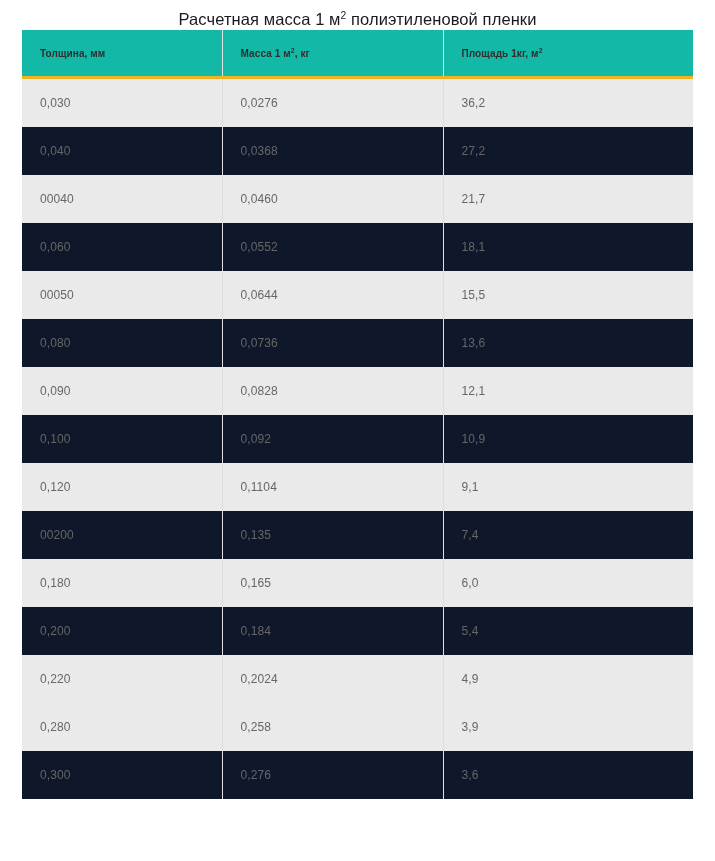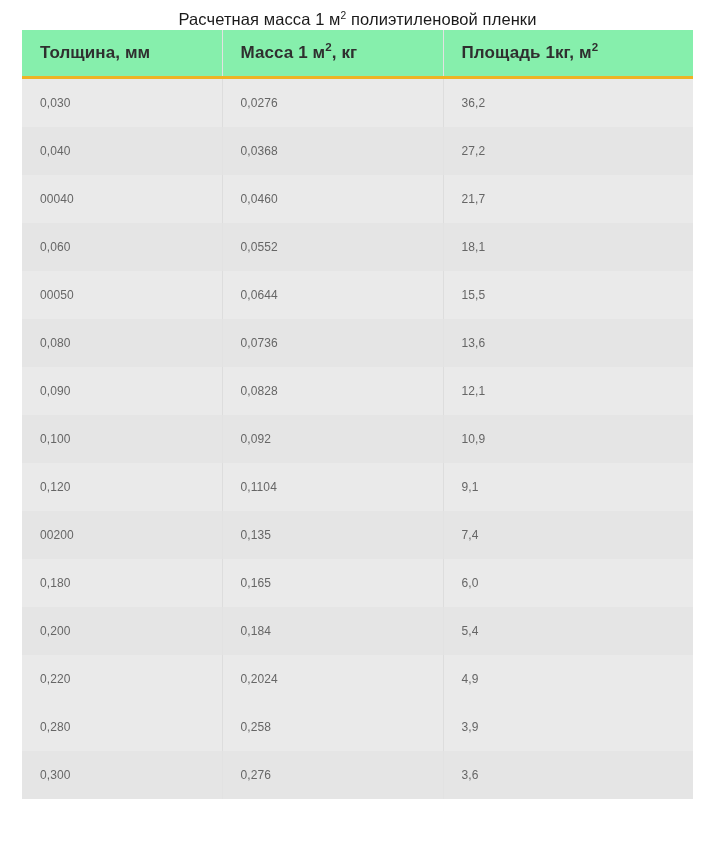--- a/index.html
+++ b/index.html
@@ -49,27 +49,27 @@
     table-layout: fixed;
     font-size: 12px;
   }
 
   table.spec-table col.c1 { width: 200px; }
   table.spec-table col.c2 { width: 221px; }
   table.spec-table col.c3 { width: 250px; }
 
   thead th {
     text-align: left;
-    font-size: 17px;
+    font-size: 10px;
     font-weight: bold;
     color: #2f2f2f;
     padding: 0 0 0 18px;
     height: 46px;
     vertical-align: middle;
-    background: #86efac;
+    background: #14b8a6;
     border-bottom: 3px solid #efb324;
     border-right: 1px solid #e2e2e2;
     letter-spacing: 0.1px;
   }
   thead th:last-child { border-right: none; }
   thead th sup {
     font-size: 0.68em;
     vertical-align: super;
     line-height: 0;
   }
@@ -79,21 +79,21 @@
     padding: 0 0 0 18px;
     vertical-align: middle;
     font-size: 12px;
     color: #666666;
     border-right: 1px solid #e2e2e2;
     letter-spacing: 0.1px;
   }
   tbody td:last-child { border-right: none; }
 
   tbody tr.odd td { background: #eaeaea; border-right-color: #dddddd; }
-  tbody tr.even td { background: #e5e5e5; }
+  tbody tr.even td { background: #0f172a; }
 </style>
 </head>
 <body>
 
 <div class="page">
 
   <h1 class="page-title">
     <span>Расчетная масса 1 м</span><sup>2</sup><span> полиэтиленовой пленки</span>
   </h1>
 

